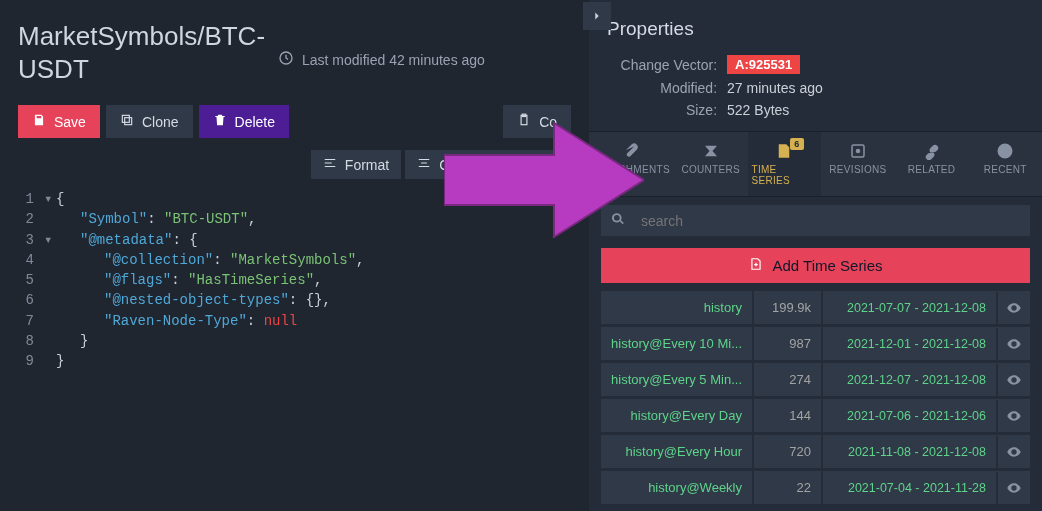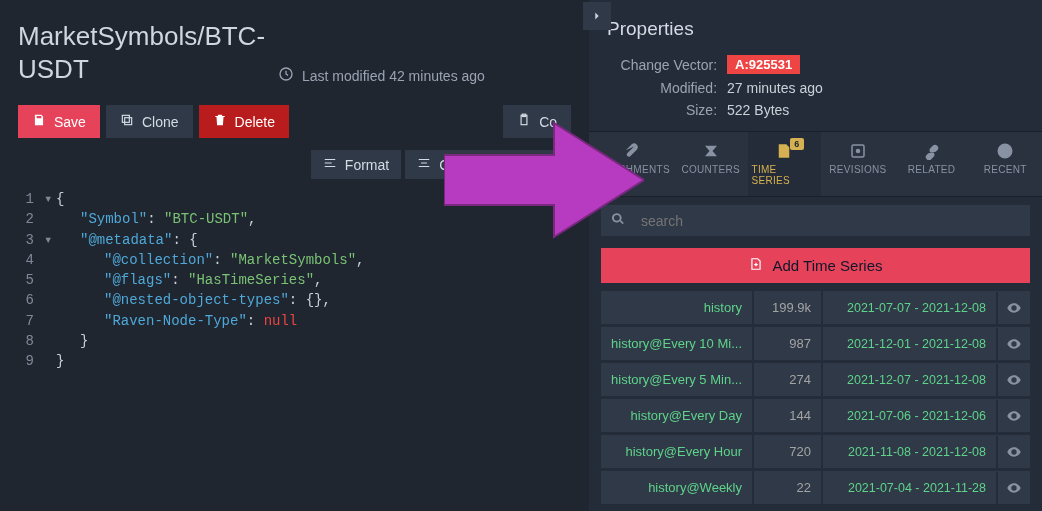--- a/index.html
+++ b/index.html
@@ -10,36 +10,36 @@
   width: 1042px;
   height: 511px;
   overflow: hidden;
   font-size: 14px;
 }
 .layout { display: flex; height: 100%; }
 .left { width: 600px; padding: 0; position: relative; }
 .right { flex: 1; background: #252c39; display: flex; flex-direction: column; }
 
 
-.doc-header { padding: 20px 18px 8px 18px; display: flex; align-items: flex-end; }
+.doc-header { padding: 20px 18px 8px 18px; display: flex; align-items: flex-start; }
 .doc-title { font-size: 26px; font-weight: 300; color: #cfd6df; line-height: 1.25; flex: 0 0 auto; width: 260px; }
 .json-badge { color: #e6435a; font-size: 18px; margin-top: 26px; }
 .last-mod { color: #9aa3b2; font-size: 14px; display: flex; align-items: center; gap: 8px; margin-top: 30px; }
 .clock-icon svg { width: 16px; height: 16px; }
 
 
 .toolbar { display: flex; gap: 6px; padding: 12px 18px 6px 18px; align-items: center; }
 .btn {
   display: inline-flex; align-items: center; gap: 8px;
   padding: 8px 14px; border: none; cursor: pointer;
   font-size: 14px; color: #fff;
 }
 .btn-save { background: #e6435a; }
 .btn-dark { background: #2f3947; color: #d5dbe5; }
-.btn-del { background: #b91c1c; }
+.btn-del { background: #4c1d95; }
 .btn .icon svg { width: 14px; height: 14px; }
 .spacer-flex { flex: 1; }
 
 
 .editor-toolbar { display: flex; gap: 4px; padding: 6px 18px 0; justify-content: flex-end; }
 .ed-btn {
   background: #2f3947; color: #d5dbe5; border: none;
   padding: 6px 12px; display: inline-flex; align-items: center; gap: 8px;
   cursor: pointer; font-size: 14px;
 }

